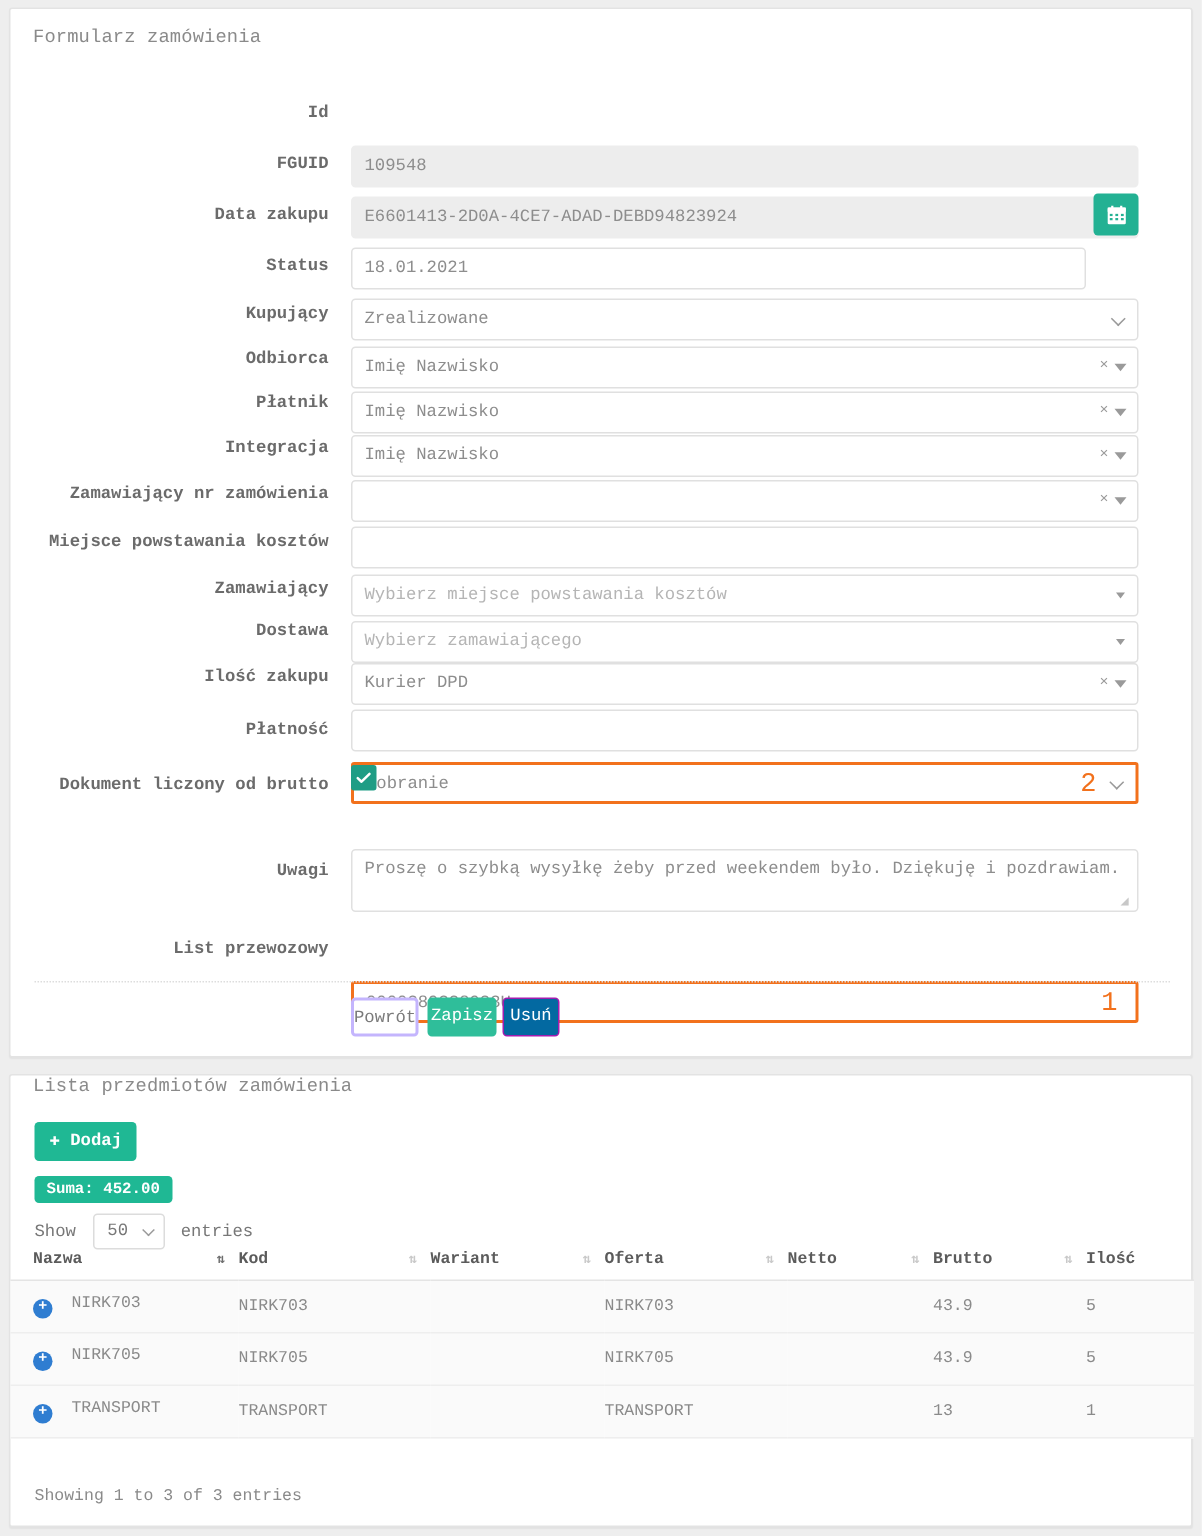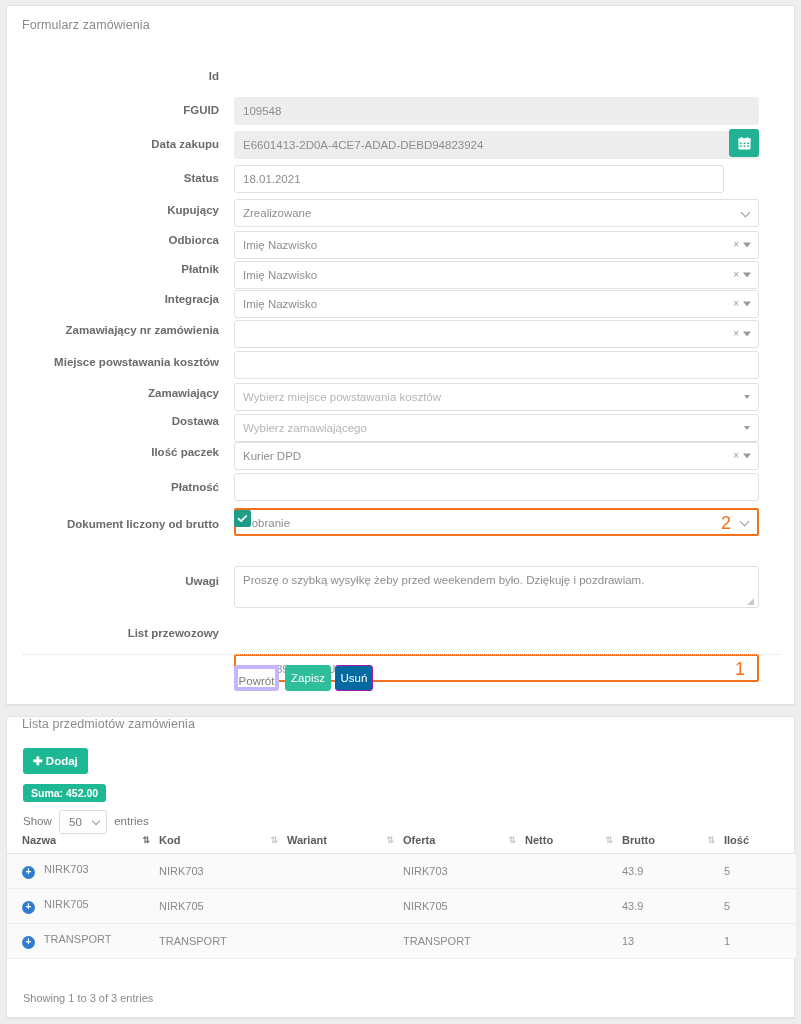--- a/index.html
+++ b/index.html
@@ -19,20 +19,21 @@
 
   
   .card {
     position: absolute;
     left: 6px;
     width: 789px;
     background: #ffffff;
     border: 1px solid #e3e3e3;
     border-radius: 2px;
     box-shadow: 0 1px 1px rgba(0,0,0,.05);
+    font-family: Liberation Mono, monospace;
   }
   #card-form { top: 5px; height: 700px; }
   #card-items { top: 716px; height: 302px; }
 
   .card-title {
     font-size: 12.5px;
     color: #8a8a8a;
     padding: 12px 0 0 15px;
     font-weight: 400;
     letter-spacing: .1px;
@@ -186,21 +187,21 @@
   .btn {
     position: absolute;
     height: 26px;
     border-radius: 3px;
     font-size: 11.5px;
     line-height: 24px;
     text-align: center;
     cursor: pointer;
     white-space: nowrap;
   }
-  .btn-default { background: #fff; border: 4px solid #c4b5fd; color: #7a7a7a; }
+  .btn-default { background: #fff; border: 2px solid #c4b5fd; color: #7a7a7a; }
   .btn-success { background: #2fbe9a; border: 1px solid #2fbe9a; color: #fff; }
   .btn-danger  { background: #0369a1; border: 1px solid #a21caf; color: #fff; }
 
   
   .btn-add {
     position: absolute;
     left: 16px; top: 31px;
     height: 26px;
     padding: 0 10px;
     background: #1fb894;
@@ -408,21 +409,21 @@
     <div class="form-row" style="top:400px">
       <div class="f-label">Dostawa</div>
       <div class="f-control">
         <span>Kurier DPD</span>
         <span class="sel-clear">×</span>
         <span class="sel-caret"></span>
       </div>
     </div>
 
     <div class="form-row" style="top:431px">
-      <div class="f-label">Ilość paczek</div>
+      <div class="f-label">Ilość zakupu</div>
       <div class="f-control"></div>
     </div>
 
     <div class="form-row" style="top:466px">
       <div class="f-label">Płatność</div>
       <div class="f-control hl">
         <span>Pobranie</span>
         <span class="annot-num" style="right:26px; top:4px;">2</span>
         <span class="chev"></span>
       </div>

